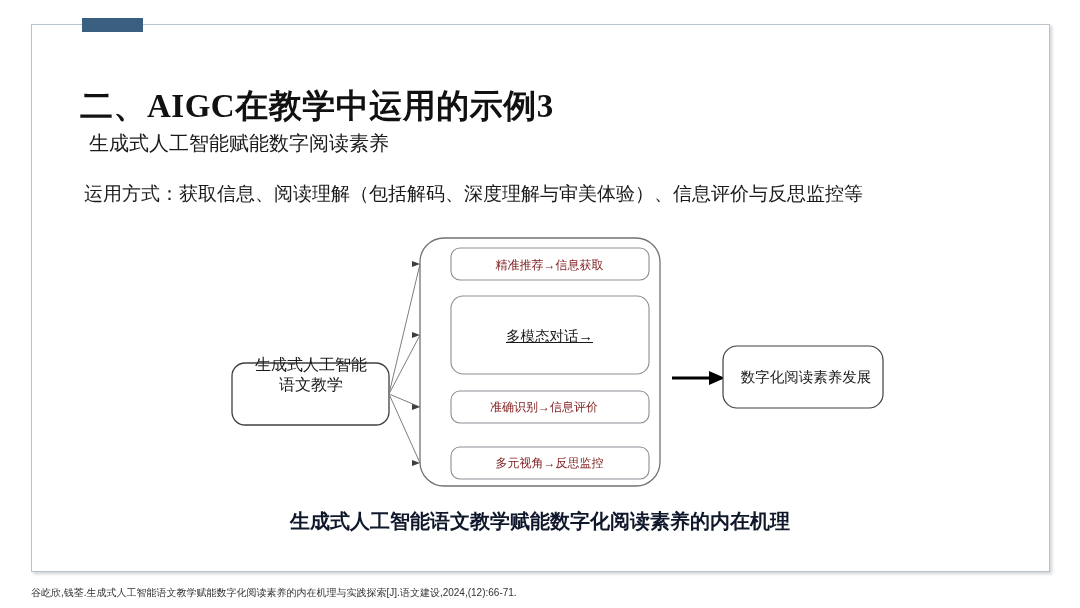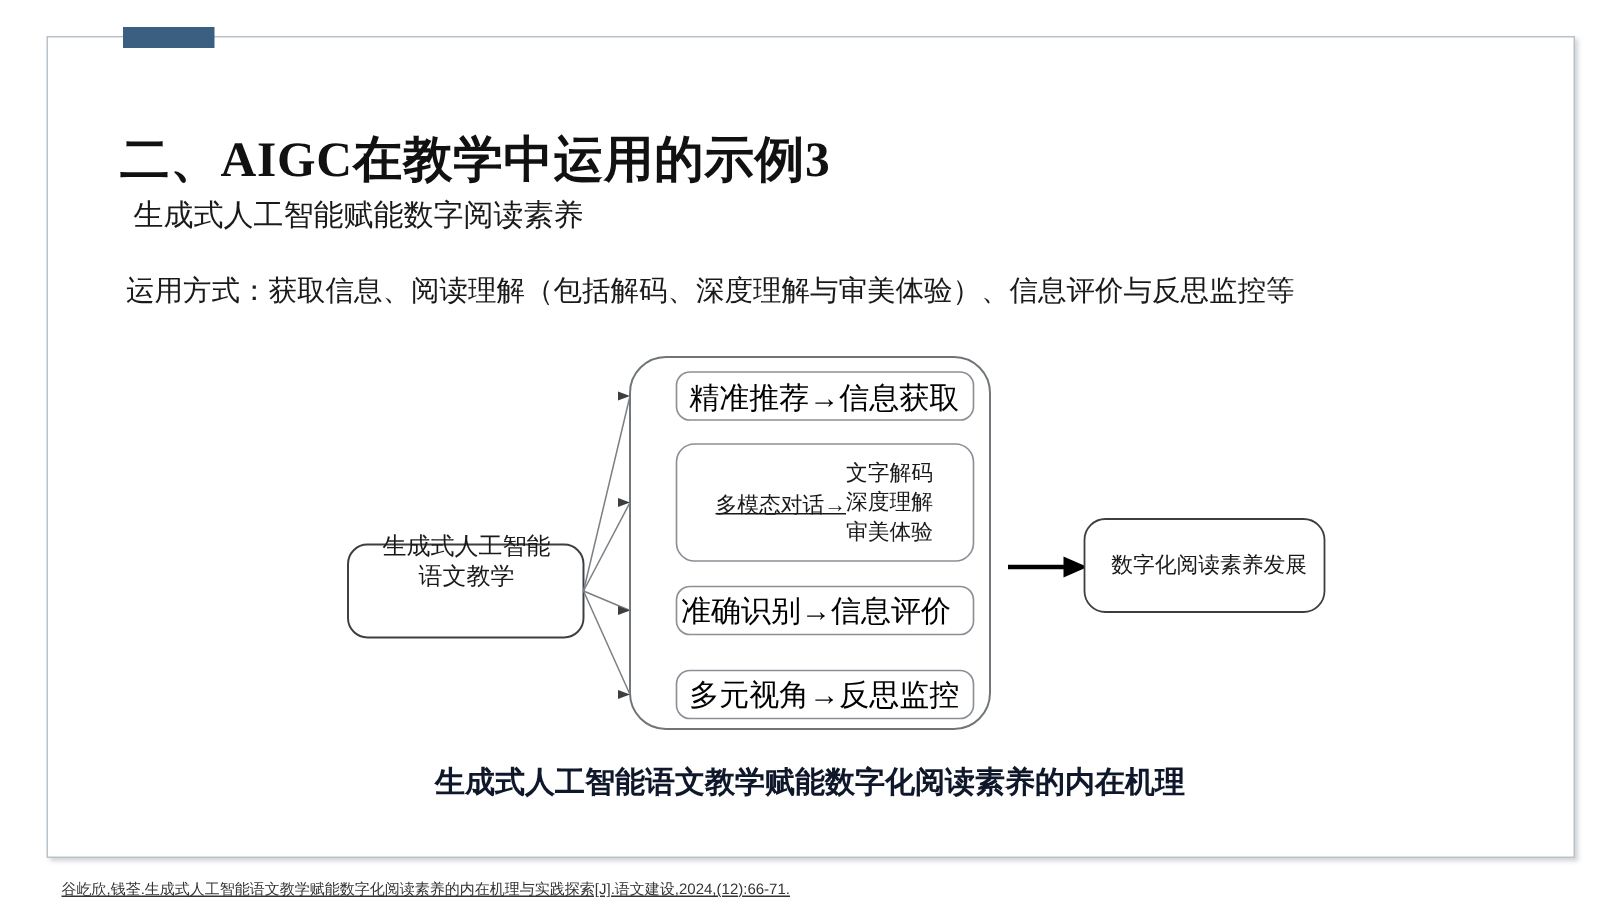--- a/index.html
+++ b/index.html
@@ -91,22 +91,22 @@
   }
 
   #src-box-text  { left: 233px; top: 344px; width: 156px; height: 62px; font-size: 16px; }
   #out-box-text  { left: 726px; top: 350px; width: 160px; height: 56px; font-size: 14.5px; }
 
   .branch-text {
     position: absolute;
     display: flex;
     align-items: center;
     justify-content: center;
-    font-size: 20px;
-    color: #000000;
+    font-size: 12px;
+    color: #7f1d1d;
     pointer-events: none;
   }
   #branch-0-text { left: 452px; top: 250px; width: 195px; height: 30px; }
   #branch-2-text { left: 452px; top: 392px; width: 184px; height: 30px; }
   #branch-3-text { left: 452px; top: 448px; width: 195px; height: 30px; }
 
   
   #branch-1-text {
     position: absolute;
     left: 447px;
@@ -138,27 +138,26 @@
     top: 508px;
     width: 1080px;
     text-align: center;
     font-size: 20px;
     font-weight: bold;
     color: #0f172a;
   }
 
   #footnote {
     position: absolute;
-    left: 41px;
+    left: 31px;
     top: 586px;
     font-size: 10px;
     font-family: "Liberation Sans", "DejaVu Sans", sans-serif;
     color: #333333;
     white-space: nowrap;
-    text-decoration: underline;
   }
 </style>
 </head>
 <body>
 
 <div id="slide-frame"></div>
 
 <div id="accent-bar"></div>
 
 <div id="slide-title">二、AIGC在教学中运用的示例3</div>
@@ -207,25 +206,20 @@
 
 <div class="dg-box-text" id="src-box-text">
   <span>生成式人工智能</span>
   <span>语文教学</span>
 </div>
 
 <div class="branch-text" id="branch-0-text">精准推荐→信息获取</div>
 
 <div id="branch-1-text">
   <span id="branch-1-left">多模态对话→</span>
-  <span id="branch-1-right">
-    <span>文字解码</span>
-    <span>深度理解</span>
-    <span>审美体验</span>
-  </span>
 </div>
 
 <div class="branch-text" id="branch-2-text">准确识别→信息评价</div>
 
 <div class="branch-text" id="branch-3-text">多元视角→反思监控</div>
 
 <div class="dg-box-text" id="out-box-text">
   <span>数字化阅读素养发展</span>
 </div>
 

